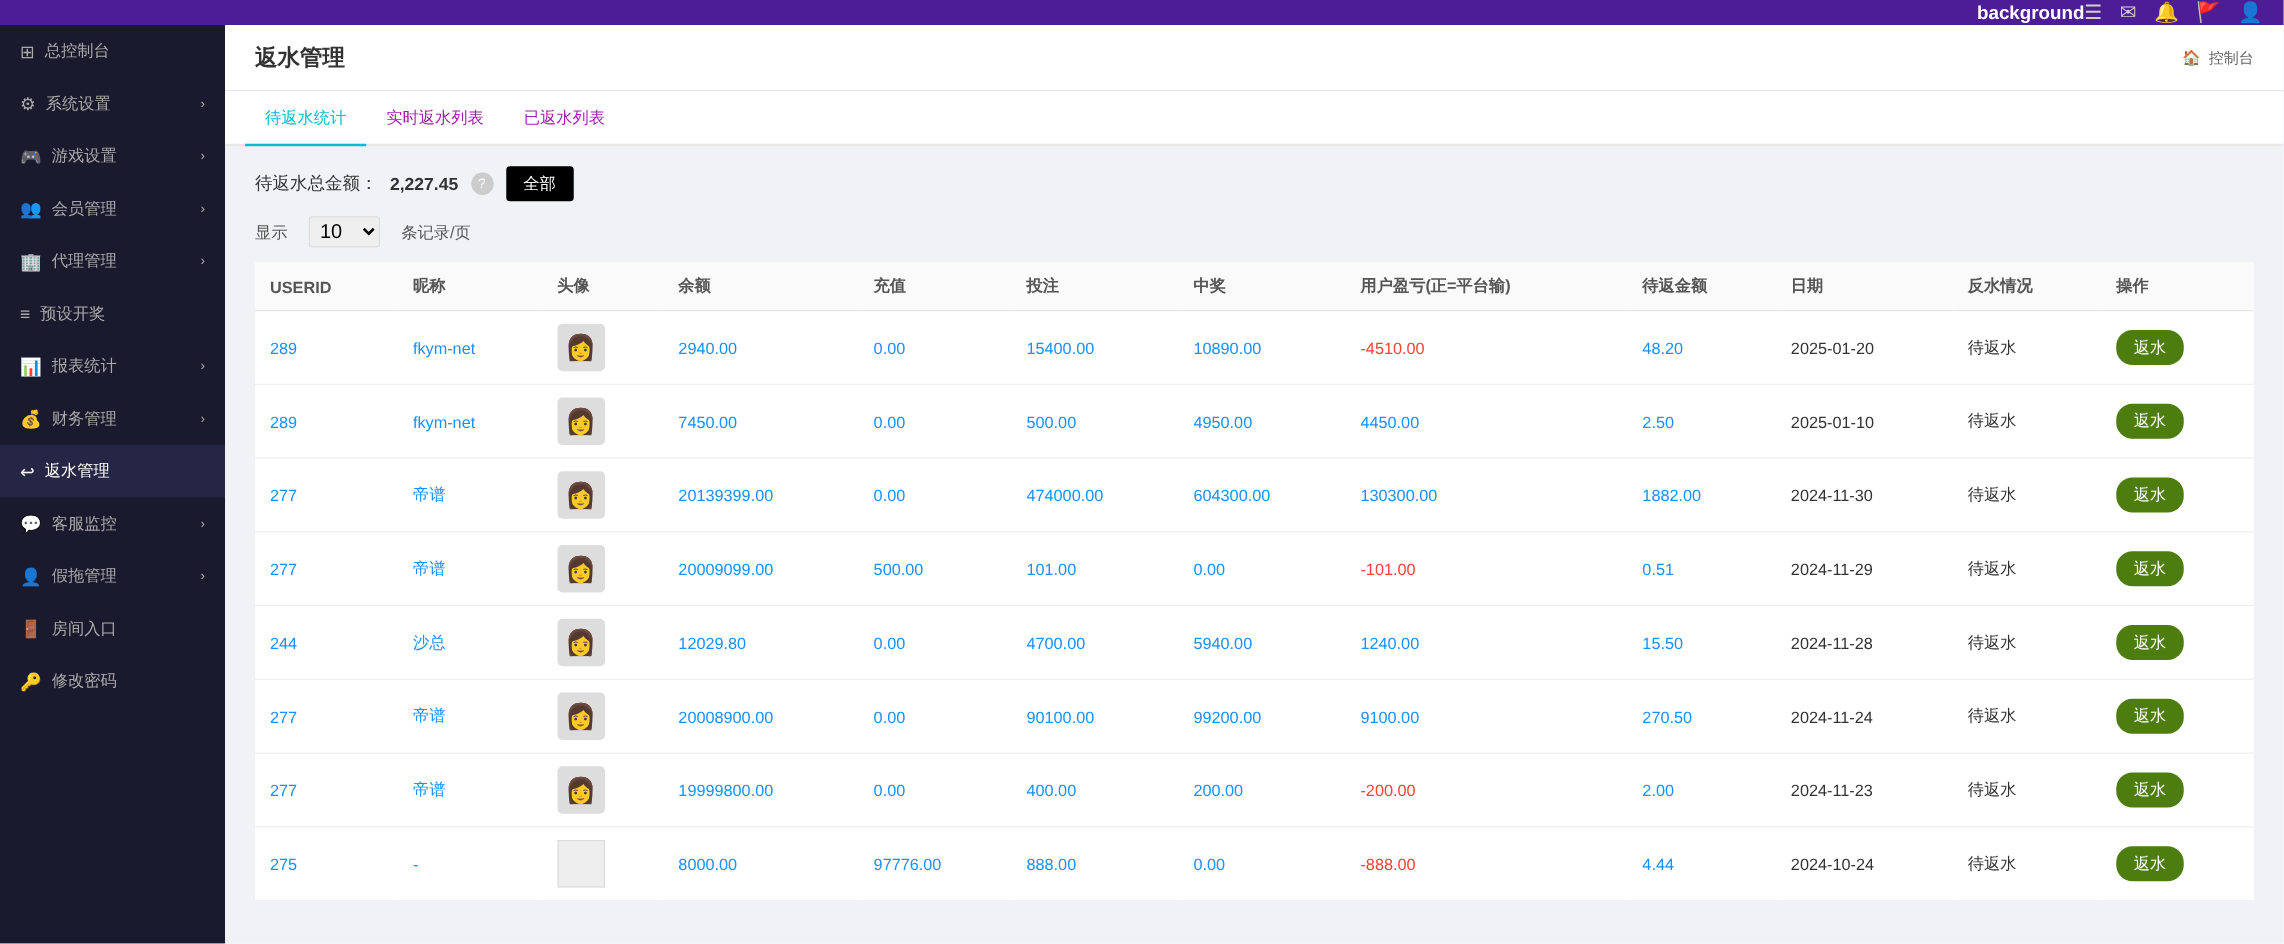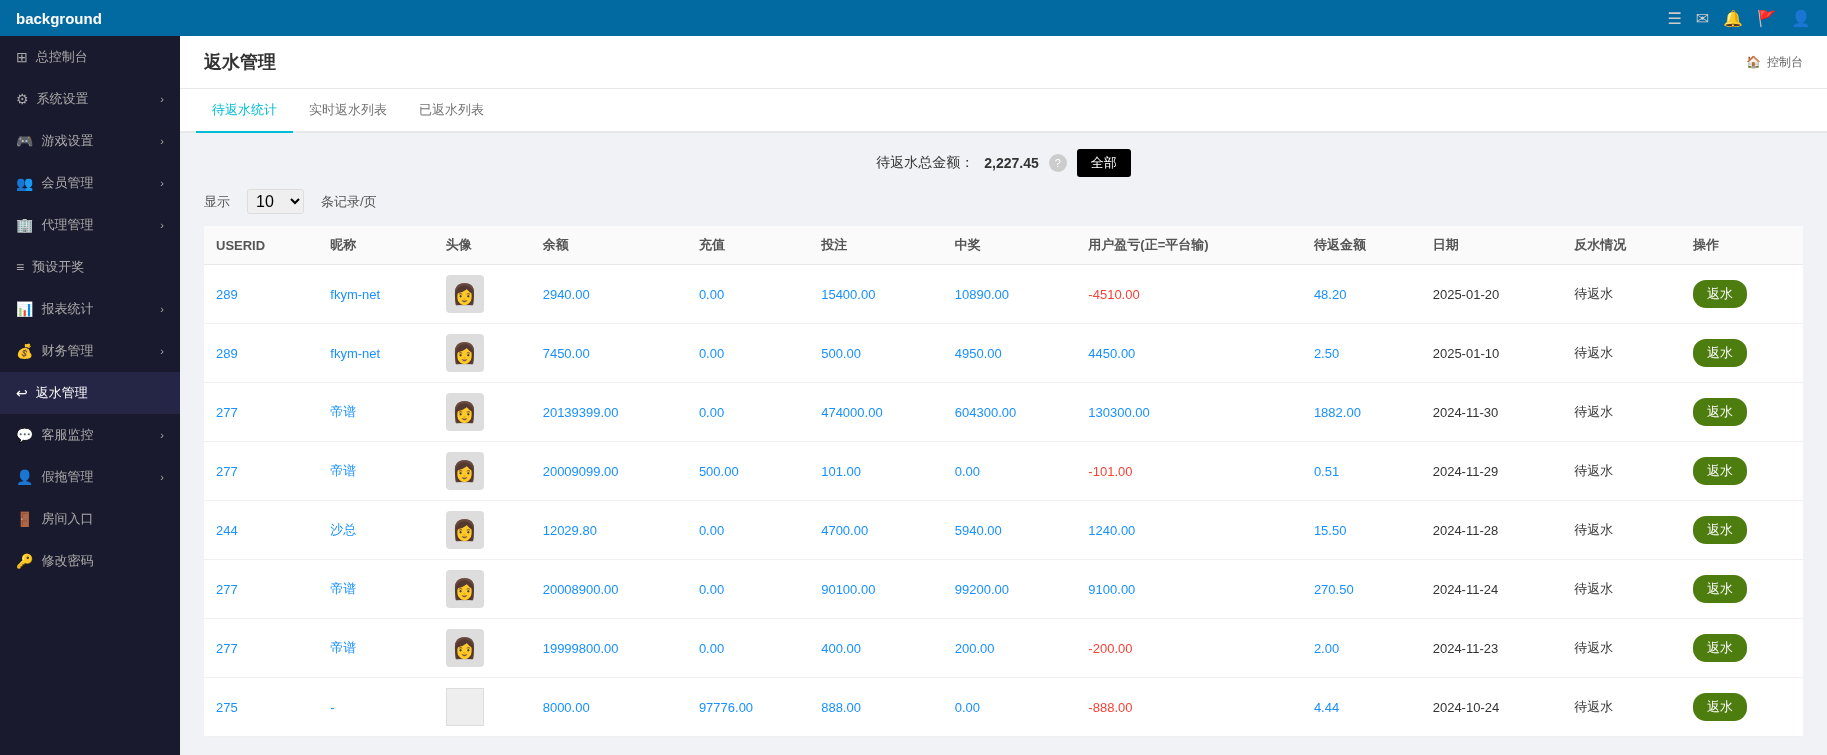--- a/index.html
+++ b/index.html
@@ -1,24 +1,24 @@
 <!DOCTYPE html>
 <html><head>
   <meta charset="utf-8">
   <style>
     * { box-sizing: border-box; margin: 0; padding: 0; }
     body { font-family: 'Microsoft YaHei', Arial, sans-serif; font-size: 13px; background: #f0f2f5; display: flex; flex-direction: column; height: 100vh; overflow: hidden; }
 
     
     .topbar {
-      background: #0369a1;
-      height: 36px;
-      display: flex;
-      align-items: center;
-      justify-content: space-between;
+      background: #4c1d95;
+      height: 20px;
+      display: flex;
+      align-items: center;
+      justify-content: flex-end;
       padding: 0 16px;
       flex-shrink: 0;
     }
     .topbar-title {
       color: #fff;
       font-size: 15px;
       font-weight: bold;
     }
     .topbar-icons {
       display: flex;
@@ -94,40 +94,40 @@
     .tabs-bar {
       background: #fff;
       padding: 0 16px;
       display: flex;
       border-bottom: 2px solid #e8e8e8;
       flex-shrink: 0;
     }
     .tab-item {
       padding: 12px 16px;
       cursor: pointer;
-      color: #737373;
+      color: #a21caf;
       font-size: 13px;
       border-bottom: 2px solid transparent;
       margin-bottom: -2px;
     }
     .tab-item.active {
       color: #00bcd4;
       border-bottom: 2px solid #00bcd4;
     }
 
     
     .content {
       padding: 16px 24px;
       flex: 1;
     }
 
     
     .summary-bar {
       display: flex;
-      justify-content: center;
+      justify-content: flex-start;
       align-items: center;
       margin-bottom: 12px;
       gap: 10px;
     }
     .summary-text {
       font-size: 14px;
       color: #333;
     }
     .summary-amount {
       font-size: 14px;

